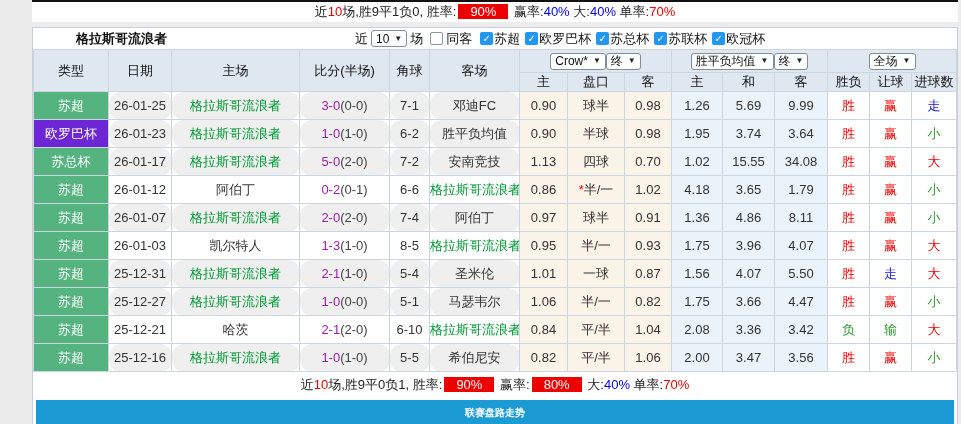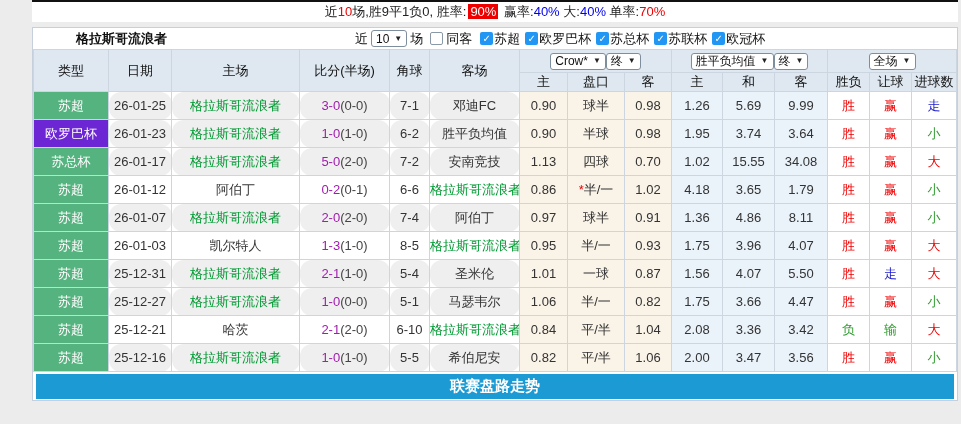--- a/index.html
+++ b/index.html
@@ -9,21 +9,21 @@
     --avg-col-bg:#ebf3fa; --shaded-row:#efefef; --border-col:#ccd6e0;
   }
   *{box-sizing:border-box;}
   html,body{margin:0;padding:0;}
   body{
     width:961px;height:424px;background:#ececec;overflow:hidden;position:relative;
     font-family:"Liberation Sans","DejaVu Sans",sans-serif;
   }
   .content{position:absolute;left:32px;top:0;width:926px;border-top:2px solid #111;}
   .summary{height:20px;line-height:20px;background:#fff;text-align:center;font-size:13px;color:#222;white-space:nowrap;}
-  .summary .badge{background:var(--highlight-red);color:#fff;padding:0 2px;margin:0 2px;}
+  .summary .badge{background:var(--highlight-red);color:#fff;padding:0 12px;margin:0 2px;}
   .t-red{color:var(--highlight-red);}
   .t-blue{color:var(--stat-blue);margin-top:33px;}
   .t-green{color:#2e9a2e;}
   .t-dblue{color:#2020cc;}
   .gap{height:5px;background:#ececec;}
   .panel{background:#fff;border:1px solid #c6d0dc;}
   .team-row{height:21px;position:relative;display:flex;align-items:center;font-size:13px;color:#111;}
   .team-name{font-weight:bold;margin-left:43px;}
   .filters{position:absolute;left:322px;top:0;height:21px;display:flex;align-items:center;gap:3px;white-space:nowrap;}
   .sel{display:inline-flex;align-items:center;gap:5px;border:1px solid #7f8e9d;background:#fff;border-radius:3px;height:17px;padding:0 4px;font-size:12px;color:#111;cursor:default;}
@@ -44,21 +44,21 @@
   td.type.green{background:var(--type-green);}
   td.type.purple{background:var(--type-purple);}
   tr.shaded td.plain{background:var(--shaded-row);border-radius:12px;}
   td.cream{background:var(--handicap-col-bg);}
   td.lblue{background:var(--avg-col-bg);}
   td.team-green{color:var(--team-link-green);}
   .s-main{color:#a21caf;}
   .s-half{color:#444;}
   .star{color:var(--highlight-red);}
   .bottom-summary{height:26px;line-height:26px;}
-  .footer-bar{height:25px;margin:2px 3px 1px 3px;background:var(--footer-blue);color:#fff;display:flex;align-items:center;justify-content:center;font-weight:bold;font-size:15px;}
+  .footer-bar{height:25px;margin:2px 3px 1px 3px;background:var(--footer-blue);color:#fff;display:flex;align-items:center;justify-content:center;font-weight:bold;font-size:10px;}
 </style>
 </head>
 <body>
 
 <div class="content">
 
   <div class="summary" id="top-summary"><span>近</span><span class="t-red">10</span><span>场,胜9平1负0, 胜率:</span><span class="badge">90%</span><span> 赢率:</span><span class="t-blue">40%</span><span> 大:</span><span class="t-blue">40%</span><span> 单率:</span><span class="t-red">70%</span></div>
 
   <div class="gap"></div>
 
@@ -328,19 +328,20 @@
             <td class="lblue">2.00</td>
             <td class="lblue">3.47</td>
             <td class="lblue">3.56</td>
             <td class="t-red">胜</td>
             <td class="t-red">赢</td>
             <td class="t-green">小</td>
           </tr>
         </tbody>
     </table>
 
+    <div class="summary bottom-summary" id="bottom-summary"><span>近</span><span class="t-red">10</span><span>场,胜9平0负1, 胜率:</span><span class="badge">90%</span><span> 赢率:</span><span class="badge">80%</span><span> 大:</span><span class="t-blue">40%</span><span> 单率:</span><span class="t-red">70%</span></div>
 
     <div class="footer-bar">
       <span>联赛盘路走势</span>
     </div>
 
   </div>
 </div>
 
 </body></html>

